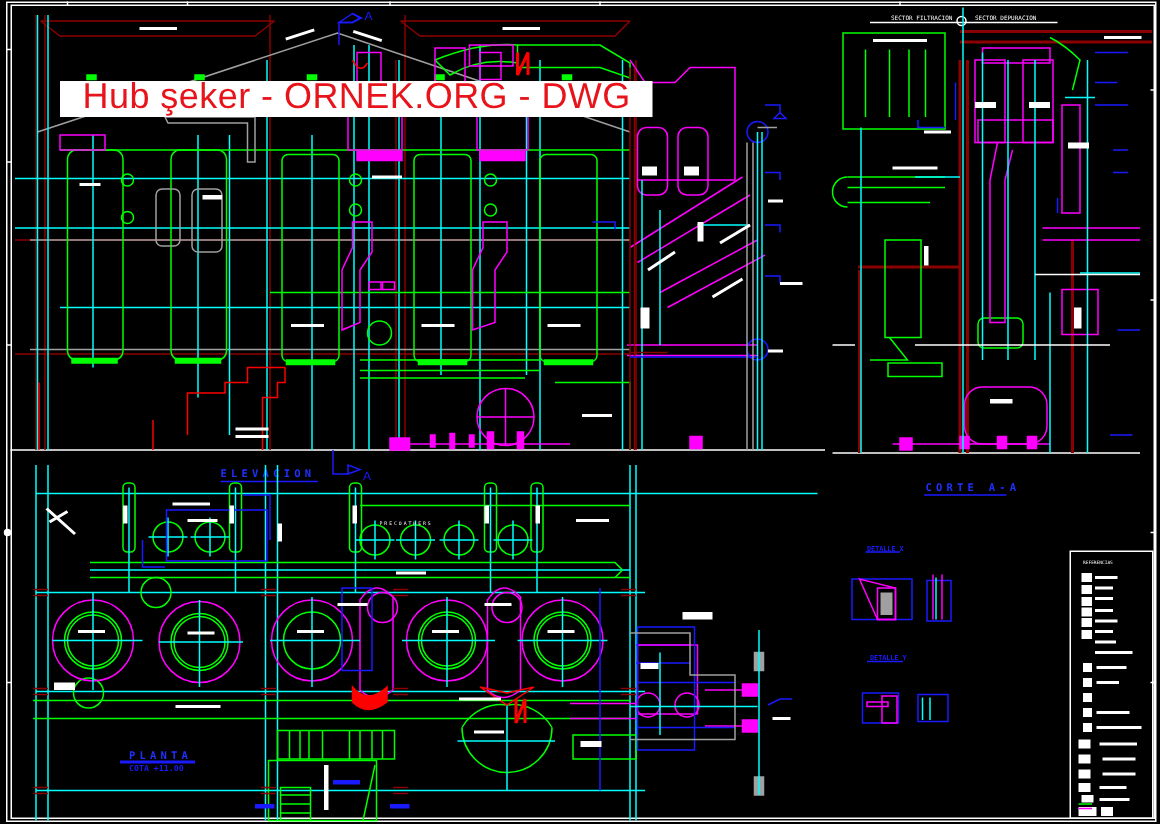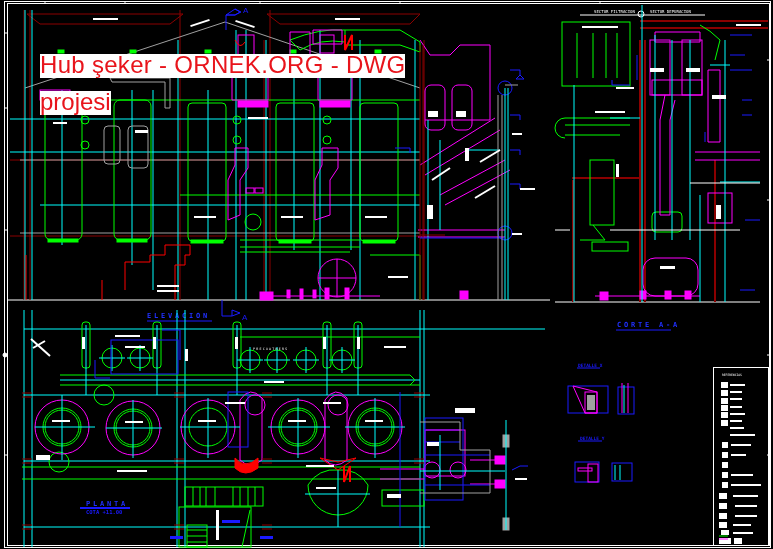--- a/index.html
+++ b/index.html
@@ -1,20 +1,20 @@
 <!DOCTYPE html>
 <html><head>
 <meta charset="utf-8">
 <style>
   html, body { margin: 0; padding: 0; background: #000; }
   #canvas { position: relative; width: 773px; height: 549px; background: #000; overflow: hidden; }
   #drawing { position: absolute; left: 0; top: 0; }
   .lbl { font-family: "DejaVu Sans Mono", monospace; font-size: 3.2px; fill: #fff; }
   .blbl { font-family: "DejaVu Sans Mono", monospace; font-size: 7px; fill: #2030ff; letter-spacing: 2.8px; font-weight: bold; }
-  .wm { position: absolute; background: #fff; color: #e8141b; font-family: "Liberation Sans", sans-serif; font-size: 24px; line-height: 22px; padding: 0 0; white-space: nowrap; }
+  .wm { position: absolute; background: #fff; color: #e8141b; font-family: "Liberation Sans", sans-serif; font-size: 24px; line-height: 22px; padding: 0 15px; white-space: nowrap; }
   #wm1 { left: 40px; top: 54px; height: 24px; letter-spacing: 0.3px; }
   #wm2 { left: 40px; top: 91px; height: 24px; }
 </style>
 </head>
 <body>
 
 <div id="canvas">
 <svg id="drawing" width="773" height="549" viewBox="0 0 773 549" xmlns="http://www.w3.org/2000/svg" fill="none" stroke-width="1">
 
   <g stroke="#fff">
@@ -601,14 +601,13 @@
       <rect x="733" y="532" width="20" height="2"></rect>
       <rect x="719" y="538" width="12" height="6"></rect>
       <rect x="734" y="538" width="8" height="6"></rect>
     </g>
     <line x1="719" y1="536" x2="728" y2="536" stroke="#00ff00"></line>
     <line x1="719" y1="539" x2="728" y2="539" stroke="#ff00ff"></line>
   </g>
 </svg>
 
 <div id="wm1" class="wm">Hub şeker - ORNEK.ORG - DWG</div>
-<div id="wm2" class="wm">projesi</div>
 </div>
 
 </body></html>

